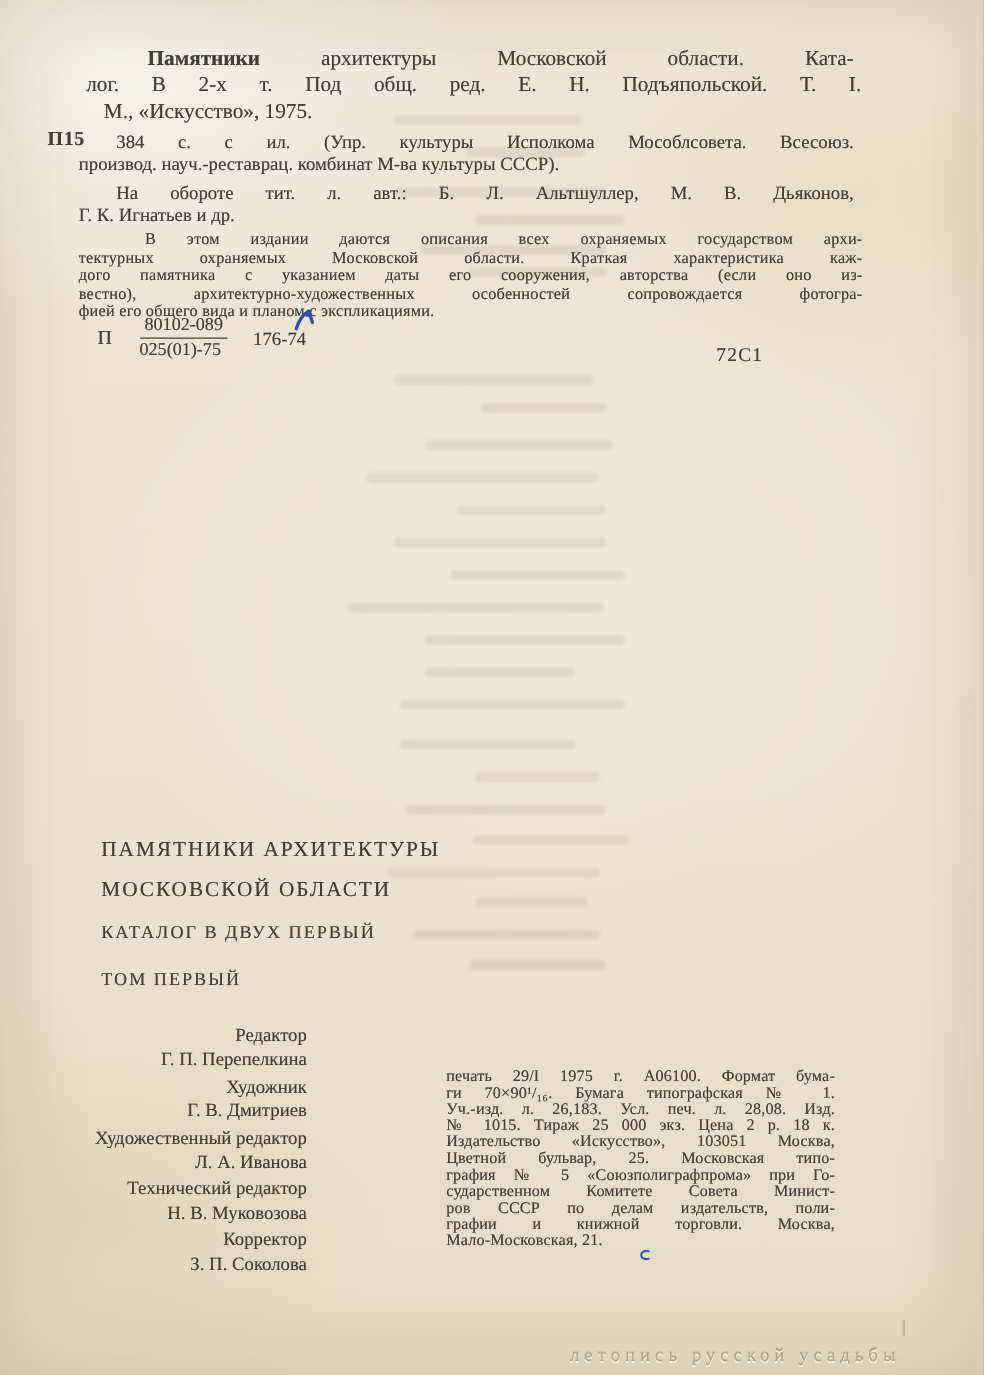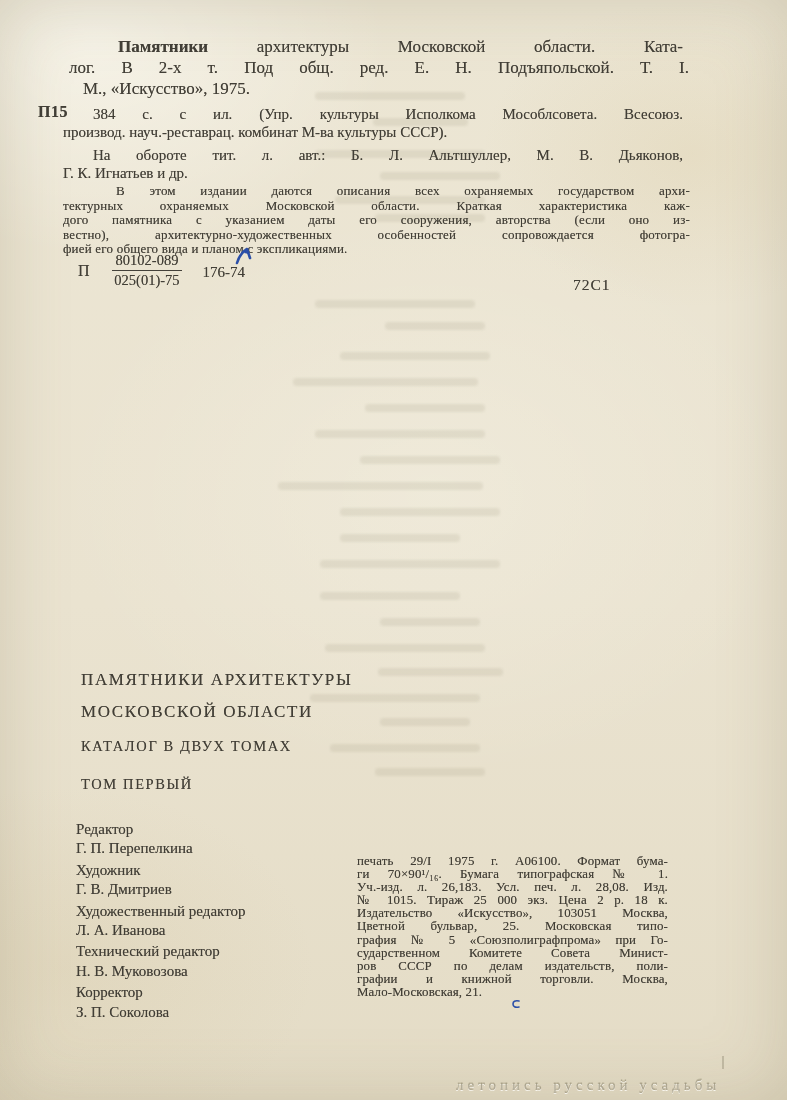--- a/index.html
+++ b/index.html
@@ -27,32 +27,32 @@
   .cat-bold { font-weight:bold; }
   .cat-index { position:absolute; left:-25px; top:21px; font-weight:bold; font-size:16px; letter-spacing:0.5px;margin-top:44px; }
   .cat-line3 { margin-left:20px; }
   .desc-block { left:63px; top:106px; width:620px; font-size:15px; line-height:17.5px; }
   .indent30 { text-indent:30px; }
   .gap { height:6px; }
   .anno-block { left:63px; top:184px; width:627px; font-size:13px; line-height:14.6px; letter-spacing:0.2px; }
   
   .formula { left:78px; top:252px; font-size:14.5px; display:flex; align-items:center; }
   .formula .pfx { font-size:16px; margin-right:22px; }
-  .frac { display:inline-block; text-align:center; }
+  .frac { display:inline-block; }
   .frac .num { display:block; border-bottom:1.4px solid #44413a; padding:0 4px 1px; }
   .frac .den { display:block; padding-top:1px; }
   .formula .sfx { font-size:15px; margin-left:20px; transform:translateY(2px); }
   .code-7201 { left:573px; top:276px; font-size:15.5px; letter-spacing:1px; }
   
   .title-block { left:81px; top:664px; font-size:17px; line-height:32px; letter-spacing:1.6px; font-weight:500; }
   .subtitle { left:81px; top:738px; font-size:14.5px; letter-spacing:1.6px; }
   .volume { left:81px; top:776px; font-size:14.5px; letter-spacing:1.6px; }
   
   .staff { left:76px; top:820px; font-size:15px; line-height:19.4px; }
-  .staff .pair { margin-bottom:2px; }
+  .staff .pair { margin-bottom:2px;text-align:right; }
   
   .imprint { left:357px; top:855px; width:311px; font-size:12.9px; line-height:13.1px; letter-spacing:0.15px; }
   .imprint div { width:311px; }
   .imprint .last { text-align-last:left; }
   
   .watermark {
     left:456px; top:1077px; font-size:15px; letter-spacing:4px;
     color:rgba(158,150,126,0.8);
     text-shadow:0 1px 0 rgba(255,255,252,0.8), 0 -1px 0 rgba(120,110,85,0.25);
     filter:blur(0.3px);
@@ -133,21 +133,21 @@
     <path d="M13,3 L15,8 L10,7 Z" fill="#2b4fa8"></path>
   </svg>
 
   <div class="abs code-7201 ink">72С1</div>
 
   <div class="abs title-block ink">
     <div>ПАМЯТНИКИ АРХИТЕКТУРЫ</div>
     <div>МОСКОВСКОЙ ОБЛАСТИ</div>
   </div>
 
-  <div class="abs subtitle ink">КАТАЛОГ В ДВУХ ТОМАХ</div>
+  <div class="abs subtitle ink">КАТАЛОГ В ДВУХ ПЕРВЫЙ</div>
   <div class="abs volume ink">ТОМ ПЕРВЫЙ</div>
 
   <div class="abs staff ink">
     <div class="pair">
       <div>Редактор</div>
       <div>Г. П. Перепелкина</div>
     </div>
     <div class="pair">
       <div>Художник</div>
       <div>Г. В. Дмитриев</div>

